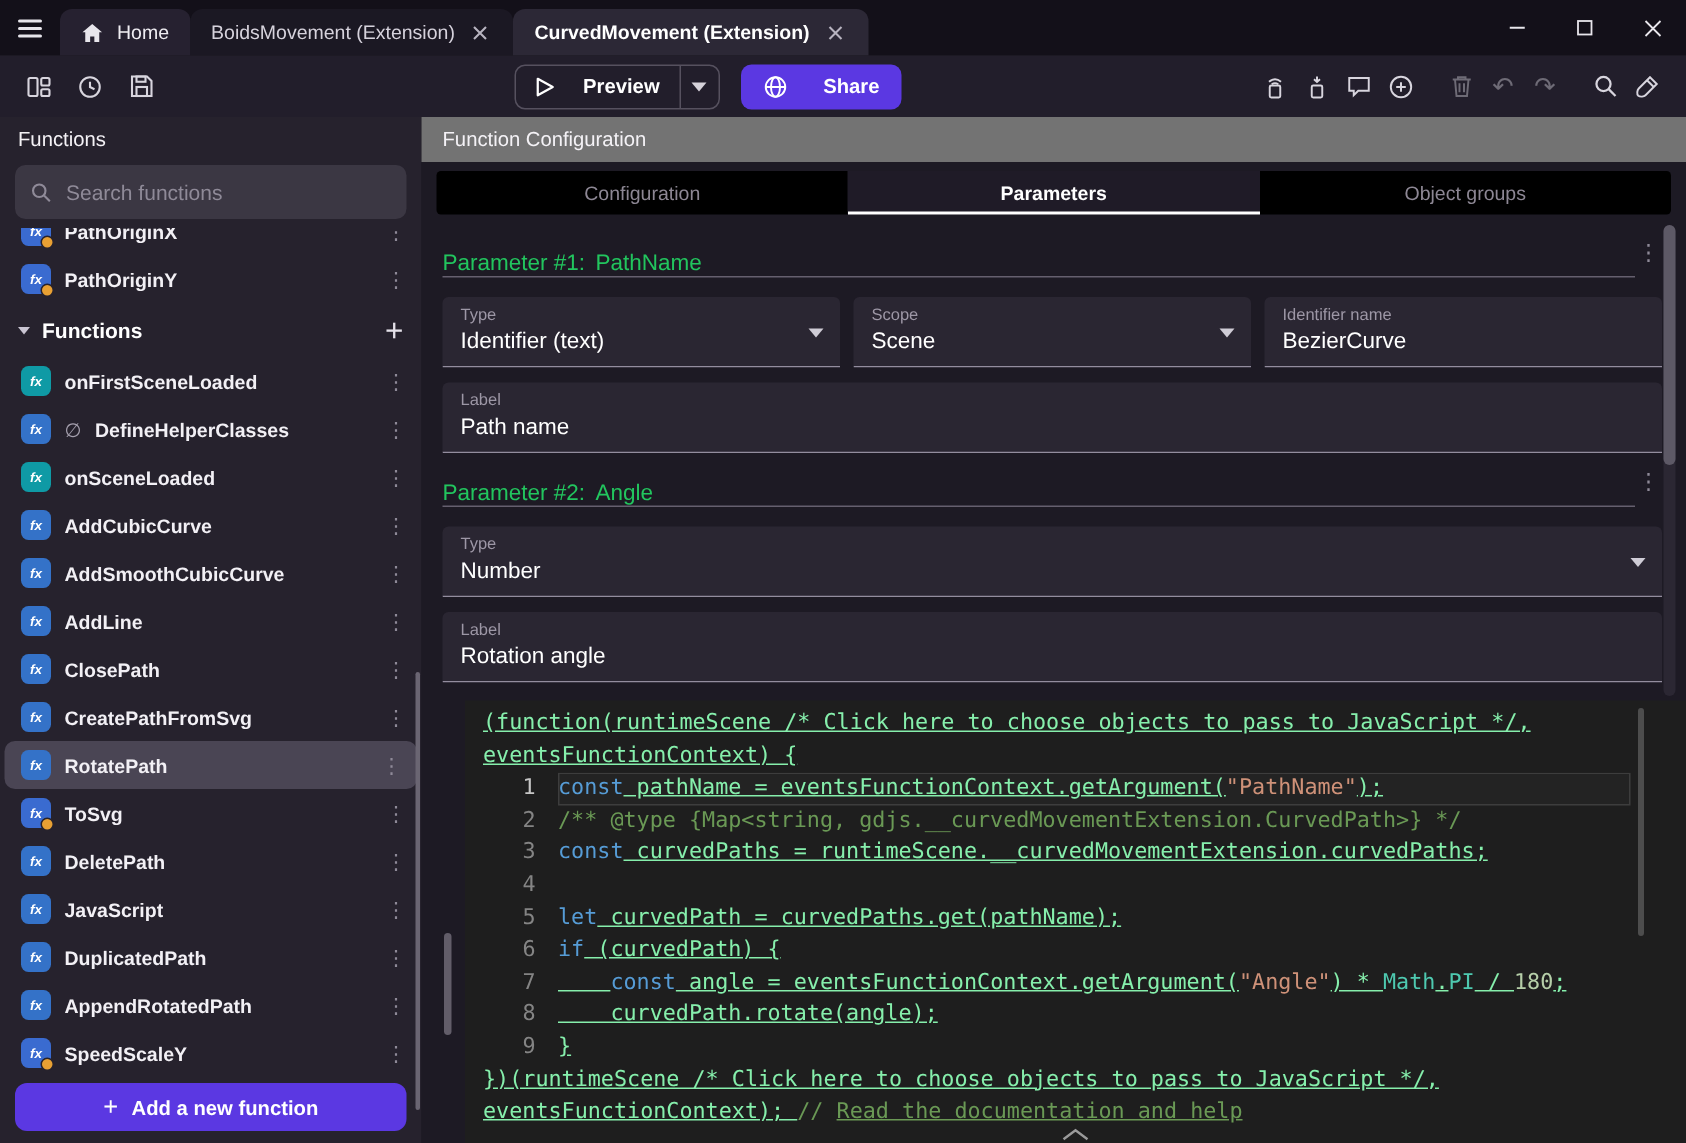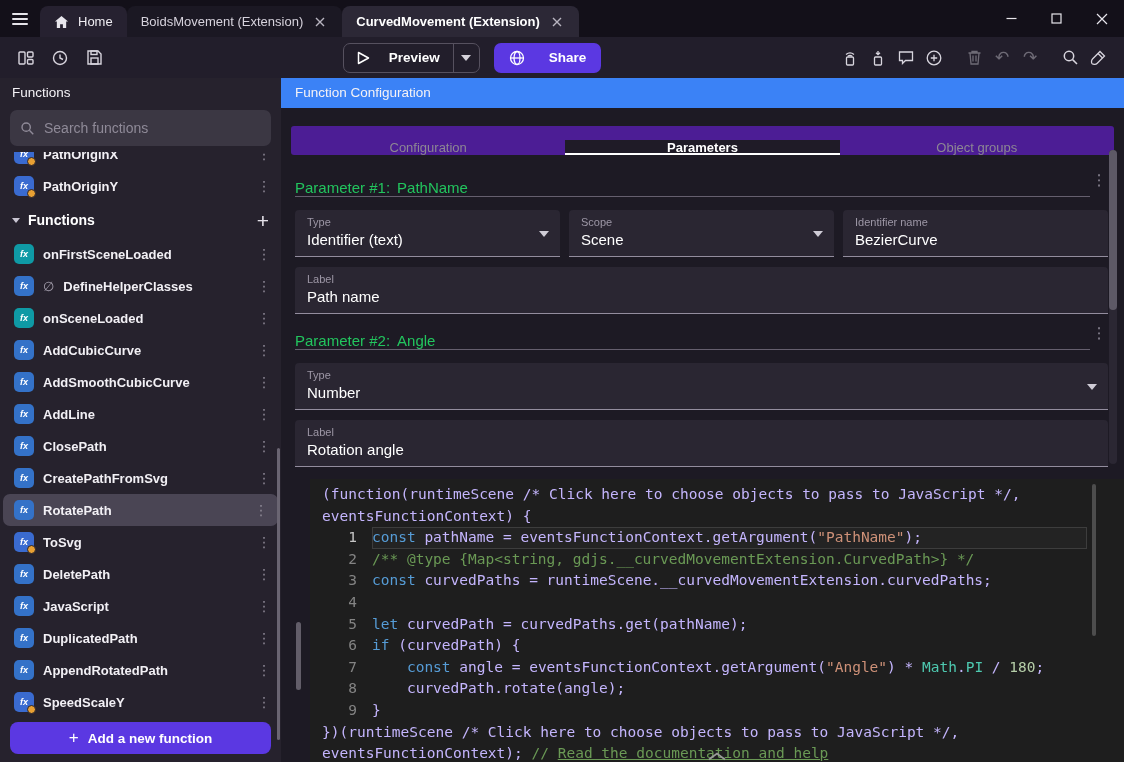--- a/index.html
+++ b/index.html
@@ -57,22 +57,22 @@
   .section-row { height:36px; display:flex; align-items:center; gap:8px; padding:0 12px; }
   .section-label { font-weight:bold; font-size:14px; color:#fff; flex:1; }
   .section-caret { width:0; height:0; border-left:4px solid transparent; border-right:4px solid transparent; border-top:5px solid #c9c5d2; }
   .section-add { color:#e4e1e9; font-size:21px; font-weight:normal; cursor:pointer; line-height:1; }
   .add-fn { margin:4px 10px 8px; height:32px; flex:none; background:#5b38e2; border:none; border-radius:8px; color:#fff; font-weight:bold; font-size:13.5px; display:flex; align-items:center; justify-content:center; gap:9px; cursor:pointer; font-family:"Liberation Sans",sans-serif; }
   .add-plus { font-size:17px; font-weight:normal; }
   .side-scroll { position:absolute; right:1px; top:370px; width:3px; height:292px; background:#6a6572; border-radius:2px; }
 
   
   .main { flex:1; min-width:0; background:#1d1a24; display:flex; flex-direction:column; position:relative; }
-  .main-header { height:30px; line-height:30px; padding:0 14px; font-size:13.5px; color:#f4f2f6; background:#3b82f6; flex:none; }
-  .tabstrip { margin:18px 10px 0; height:29px; background:#4c1d95; border-radius:3px; display:flex; flex:none;align-items:flex-end; }
+  .main-header { height:30px; line-height:30px; padding:0 14px; font-size:13.5px; color:#f4f2f6; background:#737373; flex:none; }
+  .tabstrip { margin:6px 10px 0; height:29px; background:#000000; border-radius:3px; display:flex; flex:none; }
   .tabitem { flex:1; display:flex; align-items:center; justify-content:center; color:#8d8794; font-size:13px; cursor:pointer; }
   .tabitem.active { background:#1f1b27; color:#fff; font-weight:bold; box-shadow: inset 0 -2px 0 #ffffff; }
 
   .params { padding:6px 16px 0 14px; flex:none; }
   .param-head { display:flex; align-items:flex-end; margin-top:10px; }
   .param-title { flex:1; border-bottom:1px solid #655f6e; padding:4px 0 0; font-size:15px; color:#22c55e; }
   .param-name { margin-left:7px; }
   .param-head .dots { font-size:15px; padding-bottom:8px; }
   .fields-row { display:flex; gap:9px; margin-top:13px; }
   .field { flex:1; height:47px; background:#2a2632; border-radius:4px 4px 0 0; border-bottom:1px solid #938d9e; position:relative; padding:6px 12px 0; cursor:pointer; }
@@ -87,21 +87,21 @@
 
   
   .code-editor { flex:1; margin-top:12px; margin-left:29px; background:#1e1e1e; position:relative; overflow:hidden; padding-top:5px;
                  font-family:"DejaVu Sans Mono",monospace; font-size:14.5px; line-height:21.6px; color:#d4d4d4; }
   .code-wrapline { padding-left:12px; white-space:pre; }
   .code-line { display:flex; white-space:pre; }
   .gutter { width:62px; flex:none; text-align:right; padding-right:15px; color:#848484; }
   .code-content { flex:1; }
   .code-line.current .code-content { background:rgba(90,90,90,.10); box-shadow:0 0 0 1px #3d3d3d inset; margin-right:37px; }
   .code-line.current .gutter { color:#c6c6c6; }
-  .tk-d { color:#c4b5fd; } .tk-kw { color:#569cd6; } .tk-str { color:#ce9178; }
+  .tk-d { color:#86efac;text-decoration:underline; } .tk-kw { color:#569cd6; } .tk-str { color:#ce9178; }
   .tk-com { color:#6a9955; } .tk-num { color:#b5cea8; } .tk-type { color:#4ec9b0; }
   .tk-link { color:#6a9955; text-decoration:underline; cursor:pointer; }
   .code-scrollbar { position:absolute; right:28px; top:5px; width:4px; height:152px; background:#4d4d4d; border-radius:2px; cursor:pointer; }
   .chevron-up { position:absolute; bottom:1px; left:50%; transform:translateX(-50%); color:#9a9a9a; cursor:pointer; display:flex; }
   svg { display:block; }
 </style>
 </head>
 <body>
 
 <div class="app">

